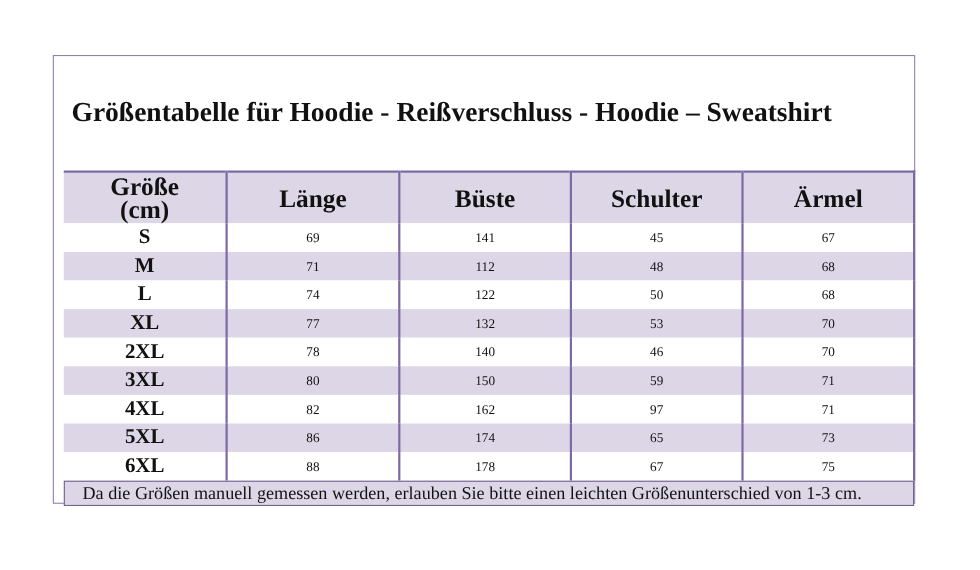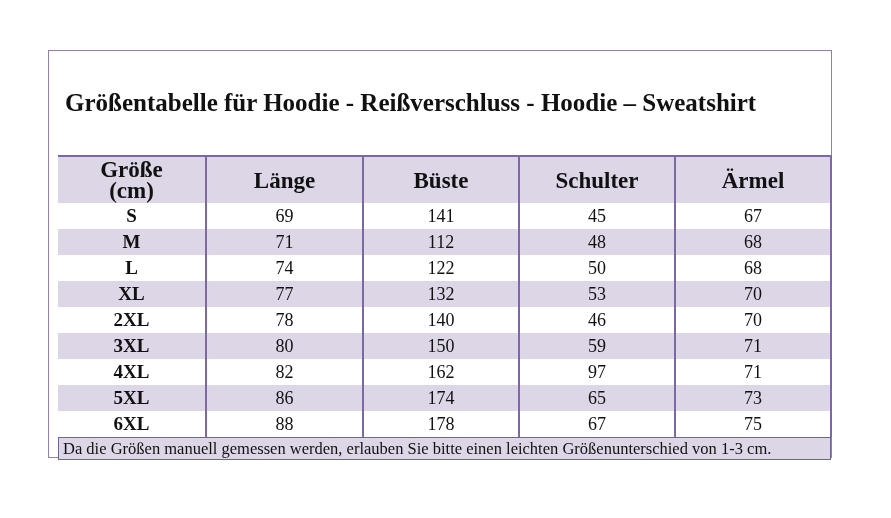--- a/index.html
+++ b/index.html
@@ -67,35 +67,35 @@
   }
   th:not(:first-child), td:not(:first-child) {
     border-left: 2px solid var(--tborder);
     margin-left: 28px;
   }
   tbody td {
     height: 26px;
     padding: 0;
     text-align: center;
     vertical-align: middle;
-    font-size: 18px;
+    font-size: 12px;
     line-height: 26px;
     background: #ffffff;
   }
   tbody tr:nth-child(even) td { background: var(--band); }
   tbody td.size-cell { font-weight: bold; font-size: 19px; }
   .note-bar {
     width: 773px;
     height: 23px;
     margin-top: 0px;
     background: var(--band);
     border: 1px solid var(--noteborder);
     font-size: 16.5px;
     line-height: 21px;
-    padding-left: 4px;
+    padding-left: 16px;
     white-space: nowrap;
     overflow: hidden;
   }
 </style>
 </head>
 <body>
 
 <div class="frame">
 
   <div class="title-area">

